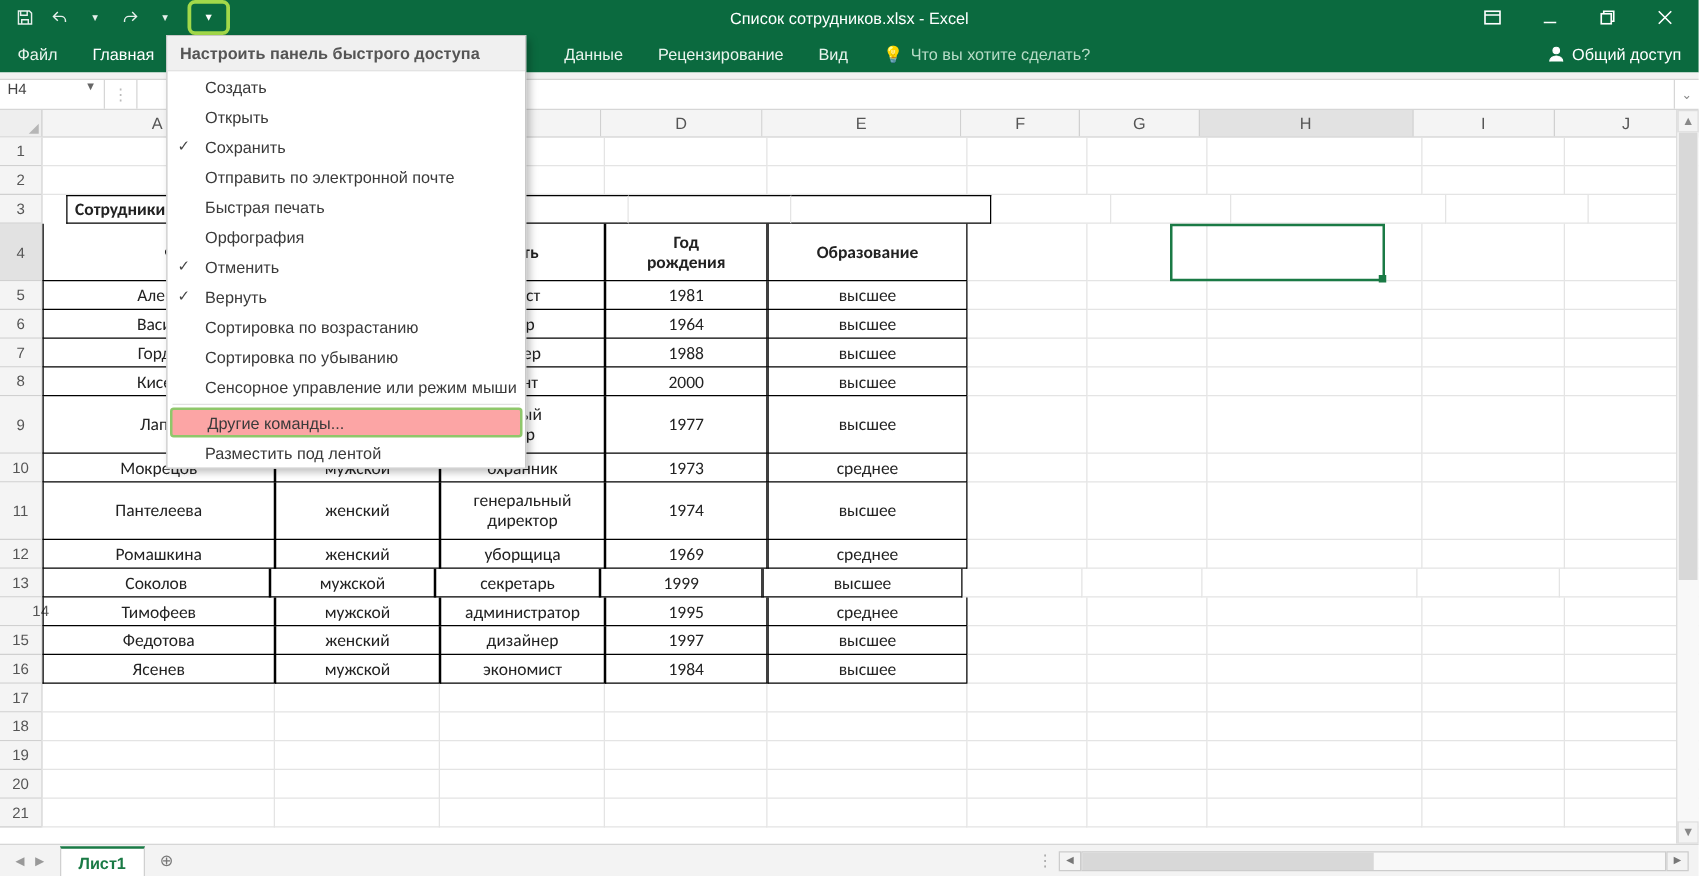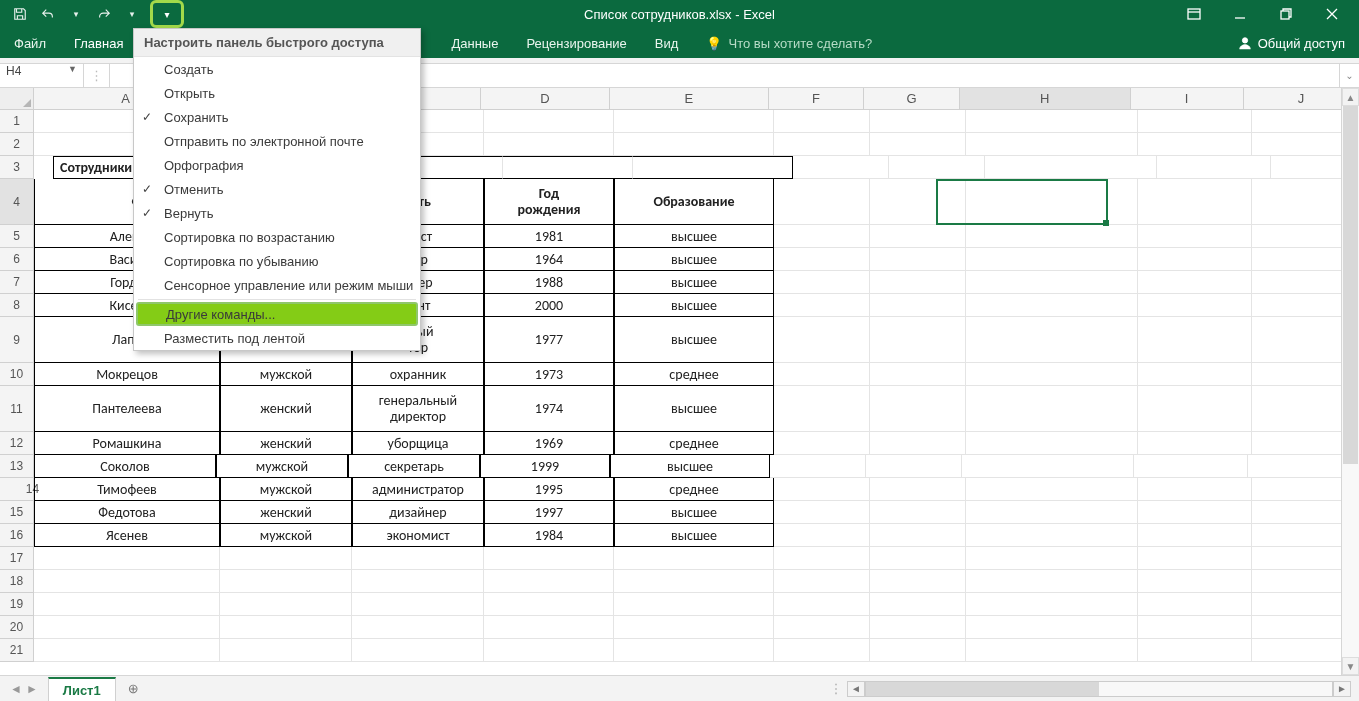--- a/index.html
+++ b/index.html
@@ -114,21 +114,21 @@
     padding:6px 10px; font-weight:600; color:#555;
     border-bottom:1px solid #e3e3e3;
   }
   .mitem {
     display:flex; align-items:center;
     height:24px; padding-left:30px; position:relative;
   }
   .mitem .chk { position:absolute; left:8px; color:#444; font-size:12px;}
   .mitem.hover {
     border:2px solid #8fc76b; border-radius:3px; margin:0 2px; padding-left:28px;
-    background:#84cc16;
+    background:#fca5a5;
   }
   .msep { height:1px; background:#e2e2e2; margin:2px 4px;}
   
   .sheetbar {
     position:absolute; left:0; right:0; bottom:0; height:26px;
     background:#f3f3f3; border-top:1px solid #d6d6d6;
     display:flex; align-items:stretch;
   }
   .sheet-nav { display:flex; align-items:center; gap:4px; padding:0 10px; color:#999;}
   .sheet-nav span{ font-size:12px;}
@@ -581,20 +581,23 @@
         <span>Открыть</span>
       </div>
       <div class="mitem">
         <span class="chk">✓</span>
         <span>Сохранить</span>
       </div>
       <div class="mitem">
         <span>Отправить по электронной почте</span>
       </div>
       <div class="mitem">
+        <span>Быстрая печать</span>
+      </div>
+      <div class="mitem">
         <span>Орфография</span>
       </div>
       <div class="mitem">
         <span class="chk">✓</span>
         <span>Отменить</span>
       </div>
       <div class="mitem">
         <span class="chk">✓</span>
         <span>Вернуть</span>
       </div>

